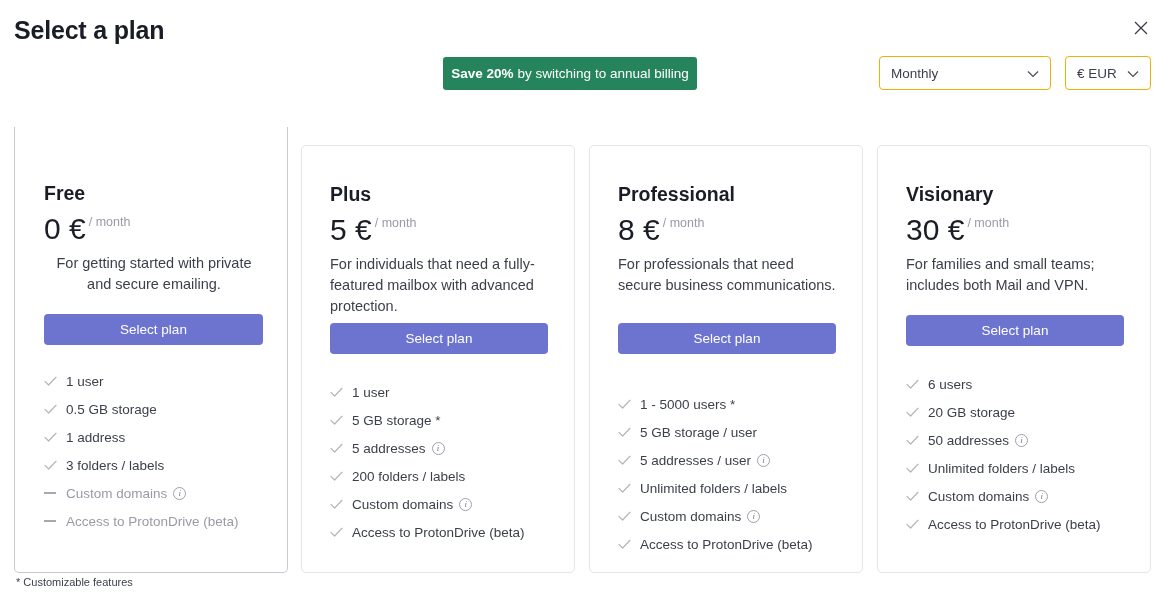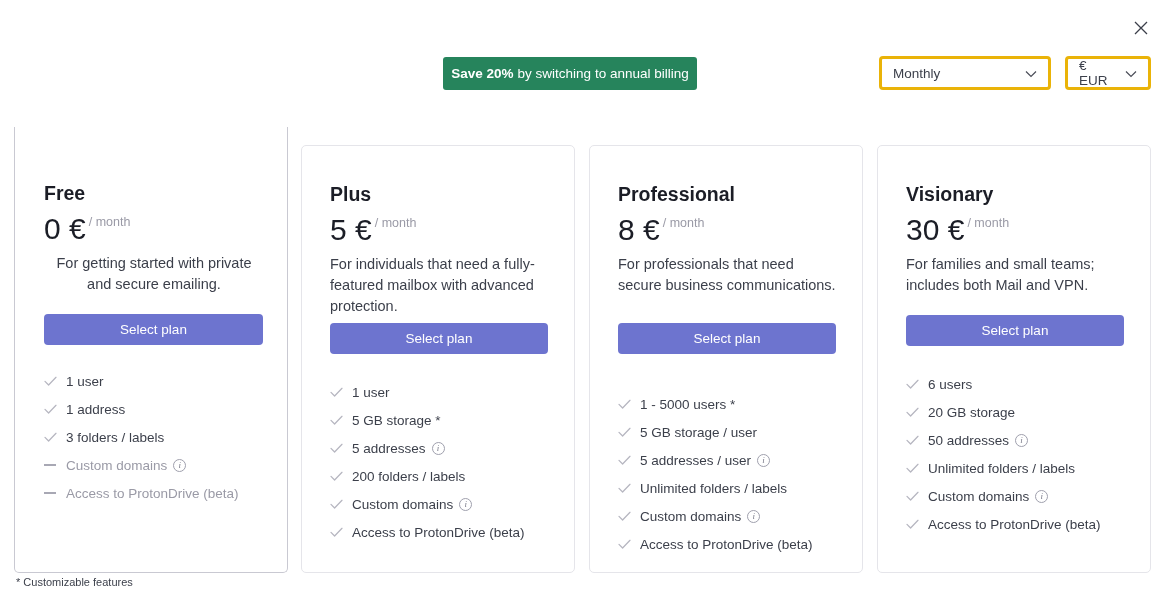--- a/index.html
+++ b/index.html
@@ -43,21 +43,21 @@
     font-size: 13.5px;
     cursor: pointer;
     white-space: nowrap;
   }
   .save-banner .strong { font-weight: bold; margin-right: 4px; }
 
   .select-box {
     position: absolute;
     height: 34px;
     background: #ffffff;
-    border: 3px solid #eab308;
+    border: 1px solid #eab308;
     border-radius: 4px;
     display: flex; align-items: center;
     padding: 0 11px;
     font-size: 13.5px;
     color: #3b3f4a;
     cursor: pointer;
   }
   #cycle-select { left: 879px; top: 56px; width: 172px; justify-content: space-between; }
   #currency-select { left: 1065px; top: 56px; width: 86px; justify-content: space-between; }
   .chev { display: inline-block; flex: 0 0 auto; margin-left: 8px; }
@@ -200,20 +200,21 @@
     font-size: 11px;
     color: #3b3f4a;
     text-align: center;
   }
 </style>
 </head>
 <body>
 
 <div class="page">
 
+  <h1 class="page-title">Select a plan</h1>
 
   <button class="close-btn">
     <span>
       <svg width="16" height="16" viewBox="0 0 16 16">
         <path d="M2 2 L14 14 M14 2 L2 14" stroke="#3b3f4a" stroke-width="1.3" fill="none"></path>
       </svg>
     </span>
   </button>
 
   <div class="save-banner">
@@ -258,20 +259,28 @@
               </svg>
             </span>
             <span class="feat-text">1 user</span>
           </div>
           <div class="feature-item">
             <span class="feat-mark">
               <svg width="13" height="11" viewBox="0 0 13 11">
                 <path d="M1 5.4 L4.6 9 L12 1.3" stroke="#b6b6c0" stroke-width="1.25" fill="none" stroke-linecap="round" stroke-linejoin="round"></path>
               </svg>
             </span>
+            <span class="feat-text">0.5 GB storage</span>
+          </div>
+          <div class="feature-item">
+            <span class="feat-mark">
+              <svg width="13" height="11" viewBox="0 0 13 11">
+                <path d="M1 5.4 L4.6 9 L12 1.3" stroke="#b6b6c0" stroke-width="1.25" fill="none" stroke-linecap="round" stroke-linejoin="round"></path>
+              </svg>
+            </span>
             <span class="feat-text">1 address</span>
           </div>
           <div class="feature-item">
             <span class="feat-mark">
               <svg width="13" height="11" viewBox="0 0 13 11">
                 <path d="M1 5.4 L4.6 9 L12 1.3" stroke="#b6b6c0" stroke-width="1.25" fill="none" stroke-linecap="round" stroke-linejoin="round"></path>
               </svg>
             </span>
             <span class="feat-text">3 folders / labels</span>
           </div>

